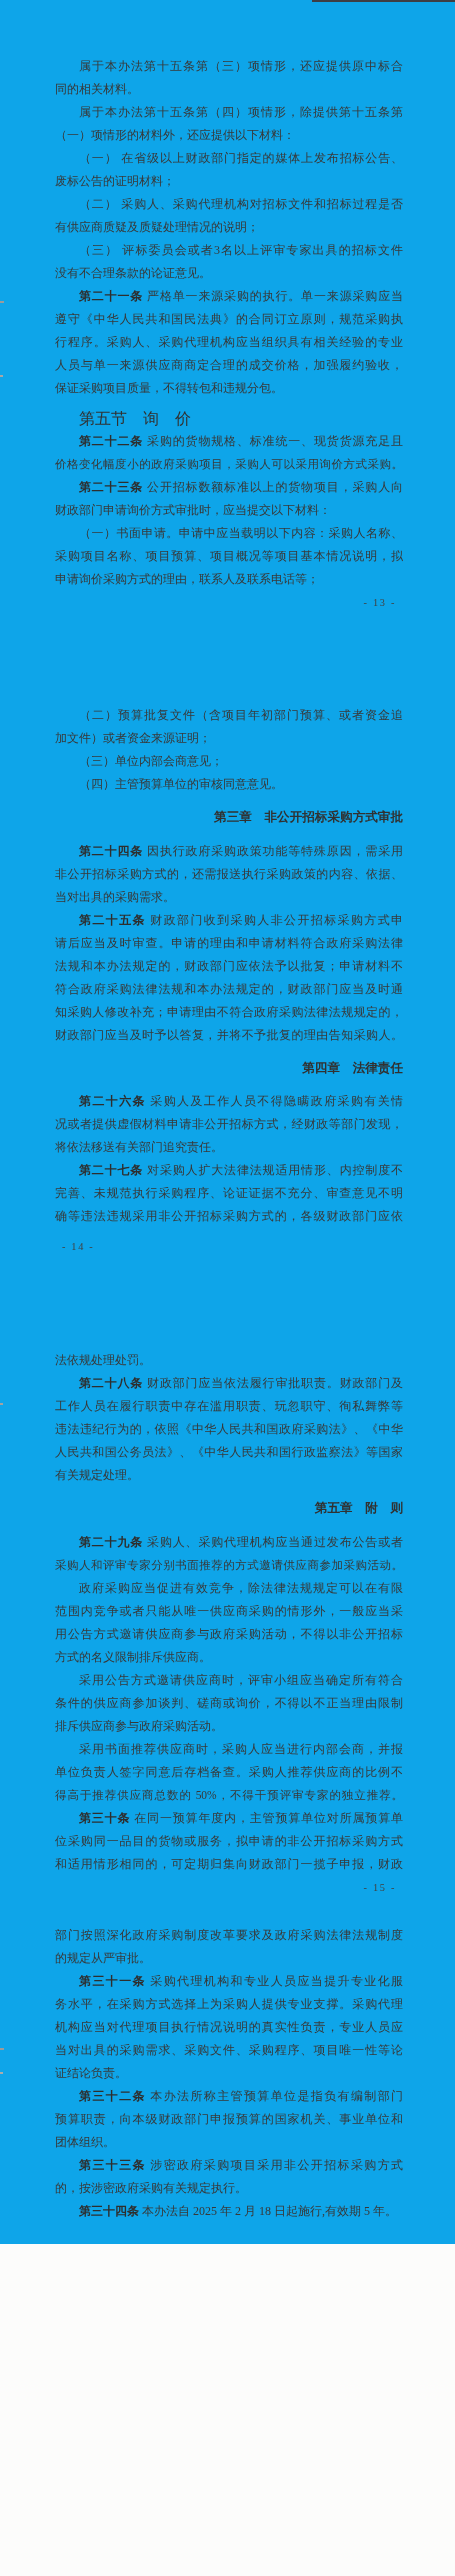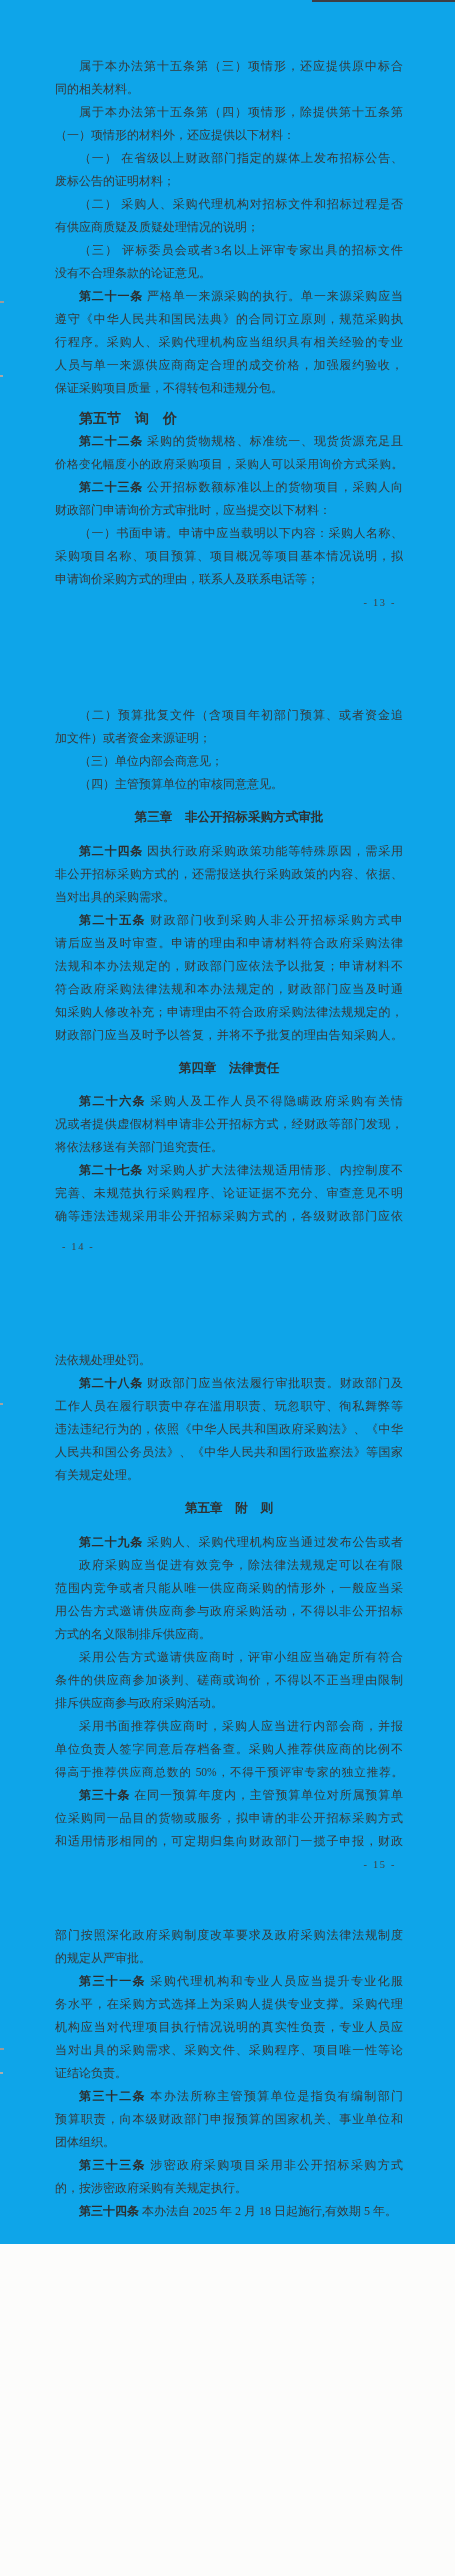--- a/index.html
+++ b/index.html
@@ -7,23 +7,23 @@
        font-family:"Liberation Serif","DejaVu Serif",serif;color:#383838;padding-left:30px;}
   .page{position:absolute;left:55px;width:348px;}
   #page-0{top:55px}
   #page-1{top:704px}
   #page-2{top:1349px}
   #page-3{top:1924px}
   .line{height:23px;line-height:23px;font-size:12px;white-space:normal;}
   .line.fill{text-align:justify;text-align-last:justify;text-justify:inter-character;}
   .line.tight{font-size:11.5px;letter-spacing:-0.1px;}
   .line.para{text-indent:24px;}
-  .line.chapter{font-weight:bold;font-size:12.6px;text-align:center;text-indent:0;
+  .line.chapter{font-weight:bold;font-size:12.6px;text-align:right;text-indent:0;
                 margin:10.3px 0;color:#313131;}
-  .line.section{font-weight:bold;font-size:14px;text-indent:24px;margin-top:6.9px;color:#313131;}
+  .line.section{font-weight:normal;font-size:16px;text-indent:24px;margin-top:6.9px;color:#313131;}
   .line b{font-weight:700;color:#2e2e2e;}
   .line.pagenum{font-size:10.3px;color:#414141;letter-spacing:1.7px;}
   .line.pn-right{text-align:right;padding-right:6.9px;}
   .line.pn-left{padding-left:6.9px;}
   #page-1 .line.pagenum{margin-top:6.9px;}
 
   .footer-disclosure{position:absolute;left:59px;top:2454px;width:336px;height:18.4px;
        line-height:18.4px;font-weight:bold;font-size:16px;color:#282828;
        font-family:"Liberation Sans","DejaVu Sans",sans-serif;}
   .footer-rule{position:absolute;left:58px;width:337px;height:1.7px;background:#2c2c2c;}
@@ -107,20 +107,21 @@
     </section>
   <section class="page" id="page-2">
       <div class="line cont"><span>法依规处理处罚。</span></div>
       <div class="line para fill"><b>第二十八条</b><span> 财政部门应当依法履行审批职责。财政部门及</span></div>
       <div class="line cont fill"><span>工作人员在履行职责中存在滥用职责、玩忽职守、徇私舞弊等</span></div>
       <div class="line cont fill"><span>违法违纪行为的，依照《中华人民共和国政府采购法》、《中华</span></div>
       <div class="line cont fill"><span>人民共和国公务员法》、《中华人民共和国行政监察法》等国家</span></div>
       <div class="line cont"><span>有关规定处理。</span></div>
       <div class="line chapter"><span>第五章　附　则</span></div>
       <div class="line para fill"><b>第二十九条</b><span> 采购人、采购代理机构应当通过发布公告或者</span></div>
+      <div class="line cont fill tight"><span>采购人和评审专家分别书面推荐的方式邀请供应商参加采购活动。</span></div>
       <div class="line para fill"><span>政府采购应当促进有效竞争，除法律法规规定可以在有限</span></div>
       <div class="line cont fill"><span>范围内竞争或者只能从唯一供应商采购的情形外，一般应当采</span></div>
       <div class="line cont fill"><span>用公告方式邀请供应商参与政府采购活动，不得以非公开招标</span></div>
       <div class="line cont"><span>方式的名义限制排斥供应商。</span></div>
       <div class="line para fill"><span>采用公告方式邀请供应商时，评审小组应当确定所有符合</span></div>
       <div class="line cont fill"><span>条件的供应商参加谈判、磋商或询价，不得以不正当理由限制</span></div>
       <div class="line cont"><span>排斥供应商参与政府采购活动。</span></div>
       <div class="line para fill"><span>采用书面推荐供应商时，采购人应当进行内部会商，并报</span></div>
       <div class="line cont fill"><span>单位负责人签字同意后存档备查。采购人推荐供应商的比例不</span></div>
       <div class="line cont fill tight"><span>得高于推荐供应商总数的 50%，不得干预评审专家的独立推荐。</span></div>

